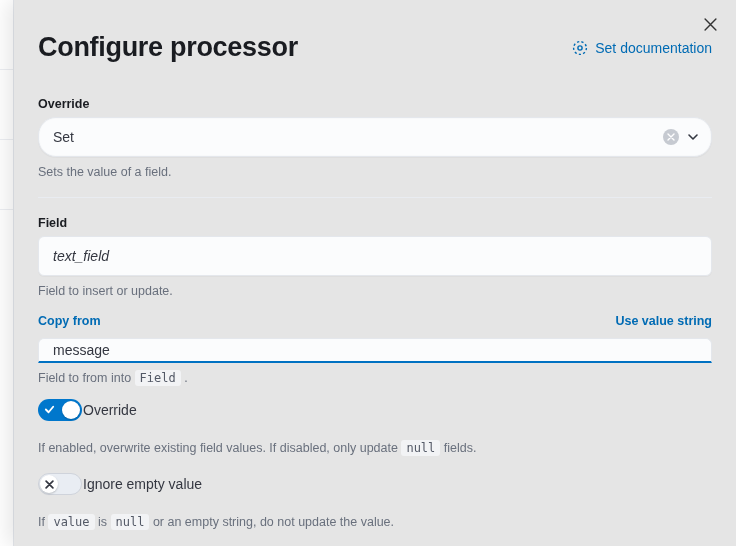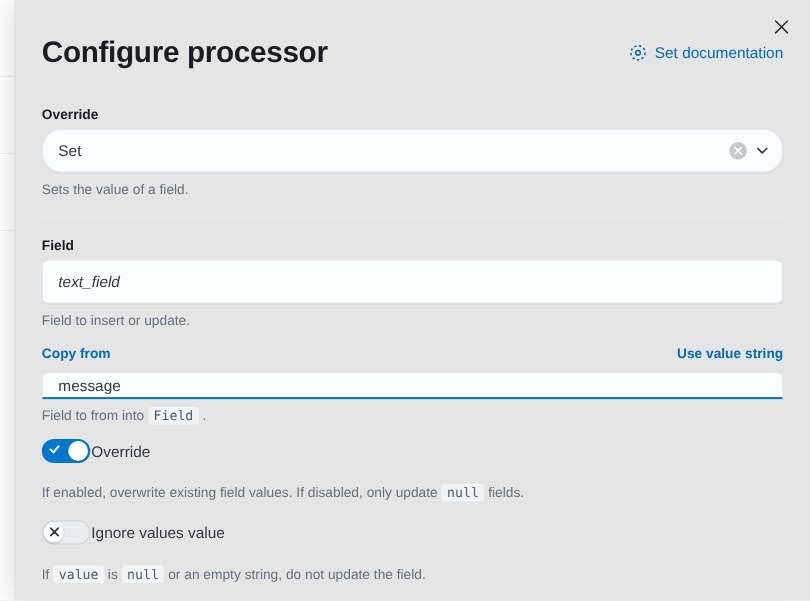--- a/index.html
+++ b/index.html
@@ -285,21 +285,21 @@
   <div class="toggle-row" style="margin-top:18px;">
     <div class="switch off">
       <span class="knob">
         <span class="x-in-knob">
           <svg width="9" height="9" viewBox="0 0 8 8">
               <path d="M1 1 L7 7 M7 1 L1 7" stroke="currentColor" stroke-width="1.5" stroke-linecap="round"></path>
             </svg>
         </span>
       </span>
     </div>
-    <span class="toggle-label">Ignore values value</span>
+    <span class="toggle-label">Ignore empty value</span>
   </div>
   <div class="toggle-help">
-    <span>If </span><code class="inline-code">value</code><span> is </span><code class="inline-code">null</code><span> or an empty string, do not update the field.</span>
+    <span>If </span><code class="inline-code">value</code><span> is </span><code class="inline-code">null</code><span> or an empty string, do not update the value.</span>
   </div>
 
   <div class="divider" style="margin-top:22px;"></div>
 
 </div>
 
 </body></html>

